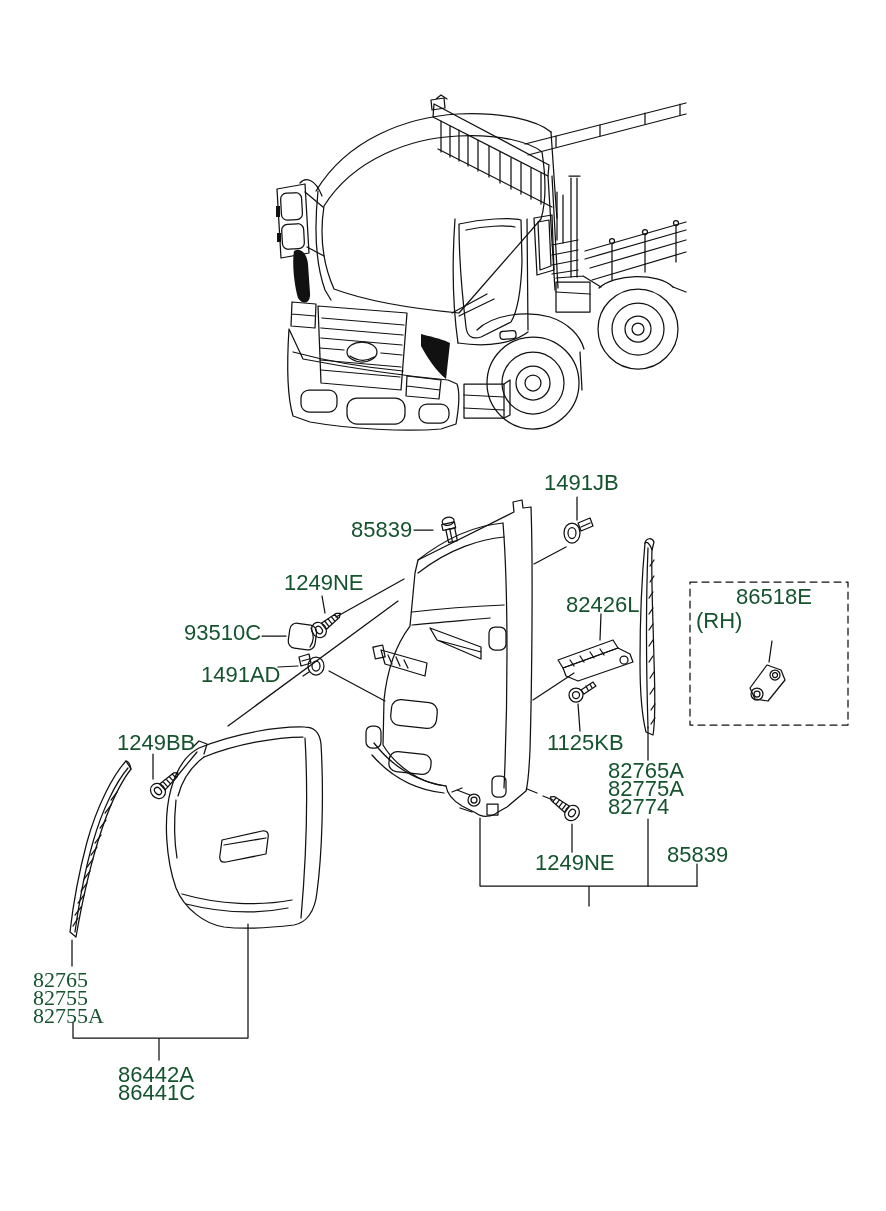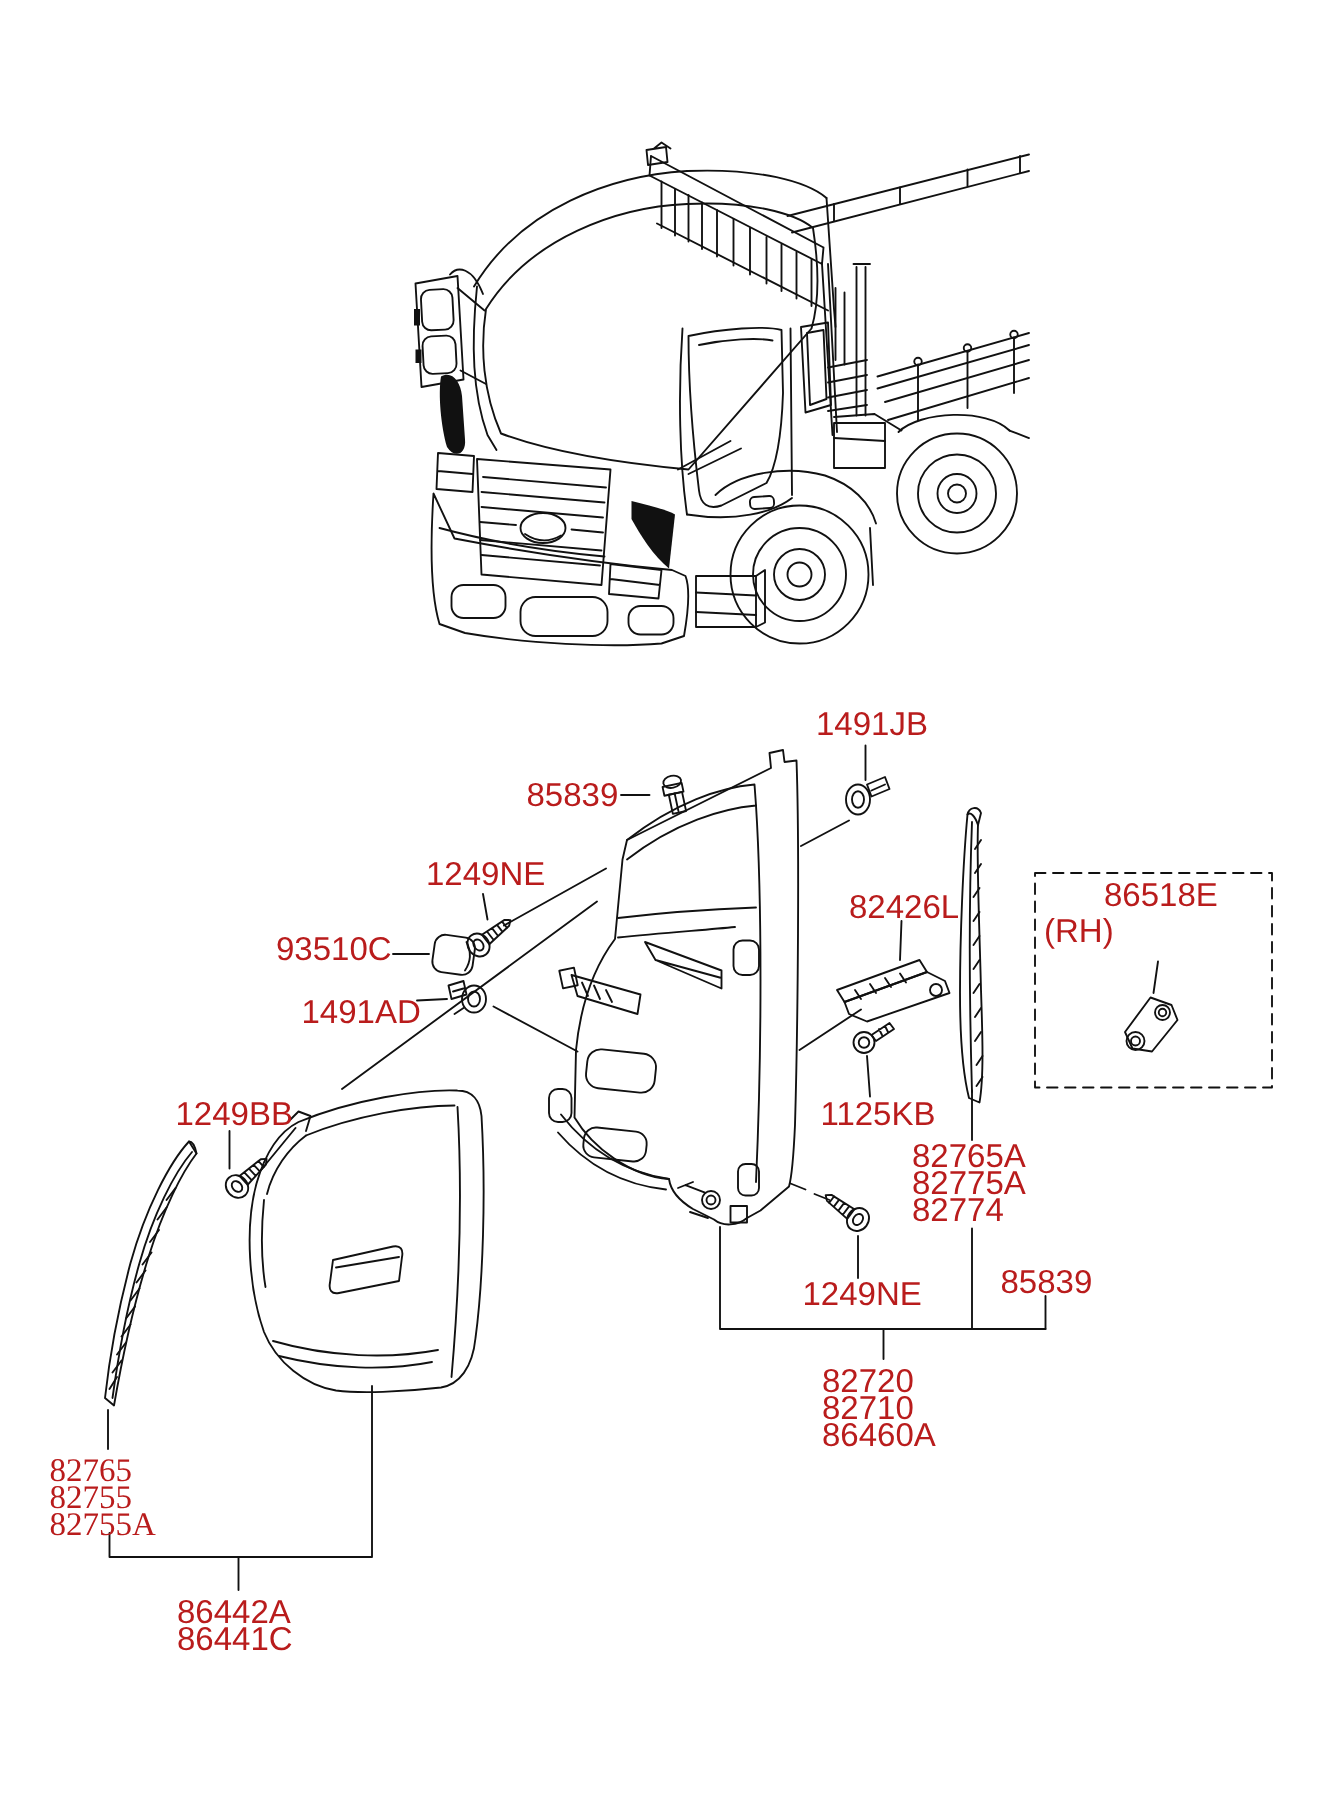--- a/index.html
+++ b/index.html
@@ -4,21 +4,21 @@
 <style>
   html,body{margin:0;padding:0;background:#fff;}
   .stage{
     position:relative;width:886px;height:1211px;background:#ffffff;overflow:hidden;
     font-family:"Liberation Sans", sans-serif;
   }
   .stage svg{position:absolute;left:0;top:0;}
   .s{fill:none;stroke:#111;stroke-width:1.25;stroke-linejoin:round;stroke-linecap:round;}
   .f{fill:#111;stroke:none;}
   .lbl{
-    position:absolute;color:#b91c1c;font-size:22px;line-height:18px;white-space:nowrap;
+    position:absolute;color:#14532d;font-size:22px;line-height:18px;white-space:nowrap;
     letter-spacing:0px;
   }
   .stack{text-align:left;width:84px;}
 </style>
 </head>
 <body>
 
 <div class="stage">
 
 <svg width="886" height="1211" viewBox="0 0 886 1211">
@@ -238,25 +238,20 @@
 <div class="lbl" style="left:117px;top:734px;">1249BB</div>
 <div class="lbl" style="left:667px;top:846px;">85839</div>
 <div class="lbl" style="left:535px;top:854px;">1249NE</div>
 
 <div class="lbl stack" style="left:608px;top:762px;">
   <div>82765A</div>
   <div>82775A</div>
   <div>82774</div>
 </div>
 
-<div class="lbl stack" style="left:548px;top:912px;">
-  <div>82720</div>
-  <div>82710</div>
-  <div>86460A</div>
-</div>
 
 <div class="lbl stack" style="left:33px;top:971px;font-family:Liberation Serif, serif;">
   <div>82765</div>
   <div>82755</div>
   <div>82755A</div>
 </div>
 
 <div class="lbl stack" style="left:118px;top:1066px;">
   <div>86442A</div>
   <div>86441C</div>

